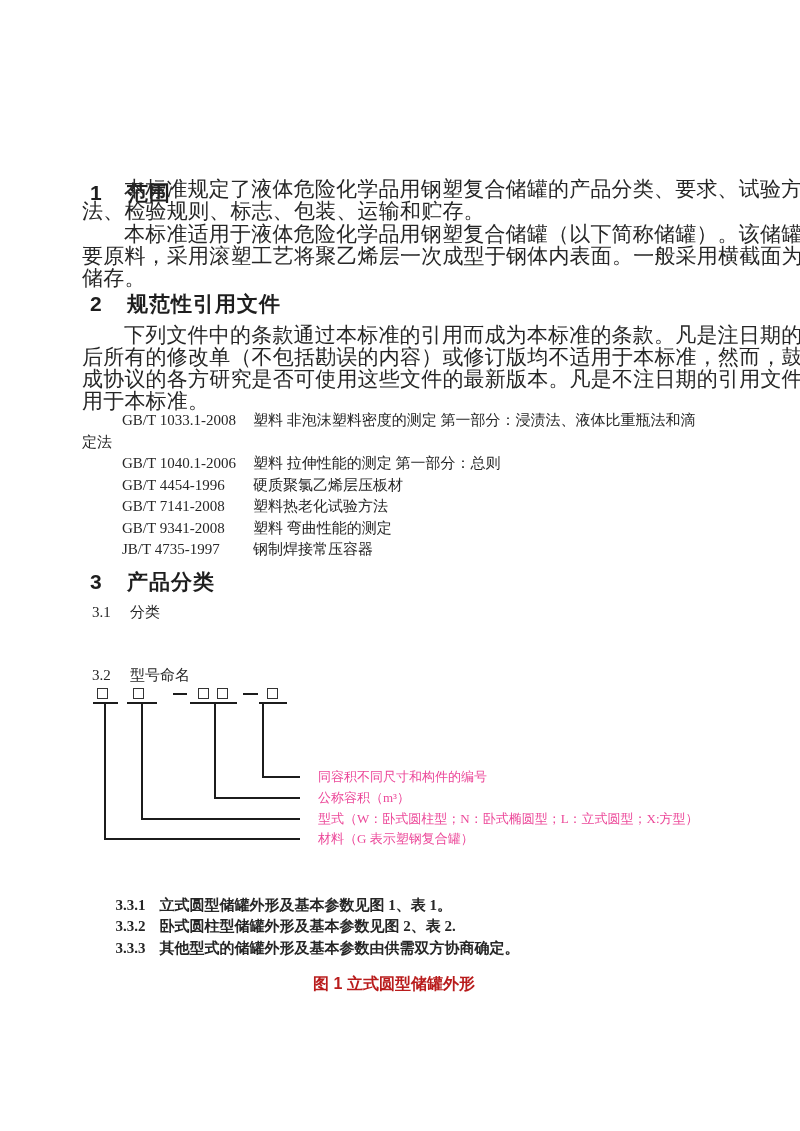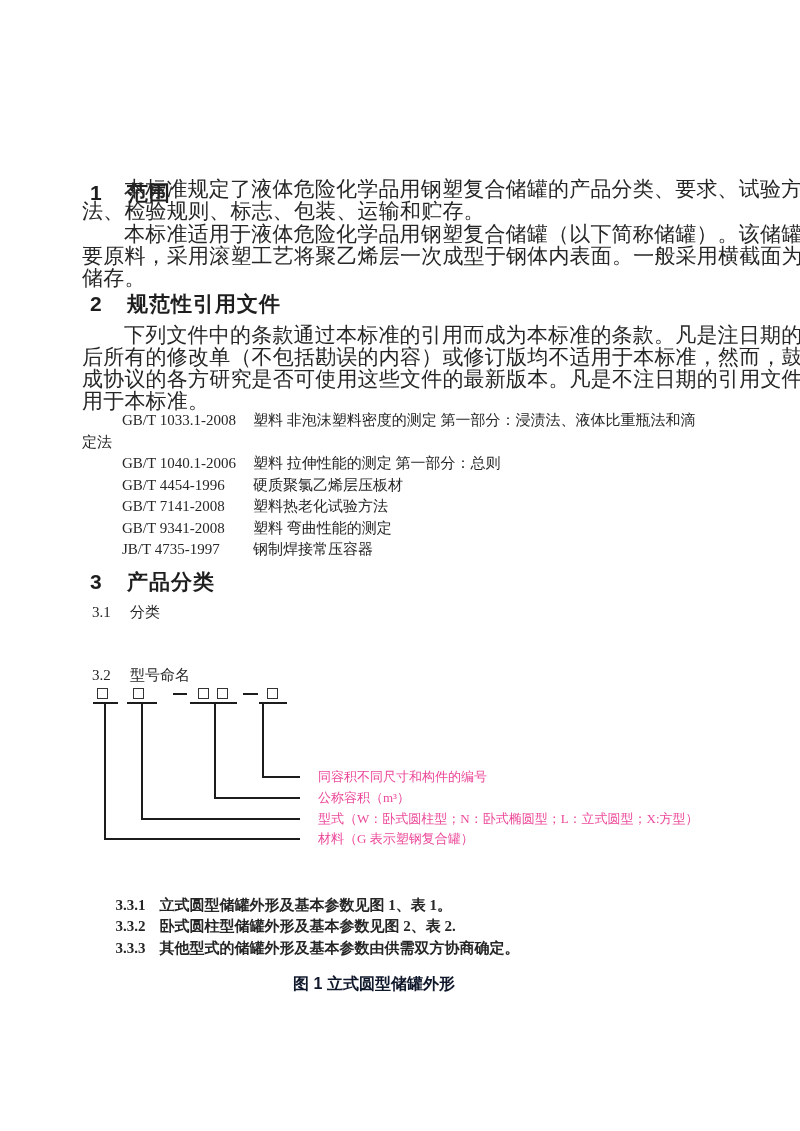--- a/index.html
+++ b/index.html
@@ -43,23 +43,23 @@
   .ref-cont{height:21.5px;line-height:21.5px;}
   .ref-code{display:inline-block;width:131px;}
   
   .dline{position:absolute;background:#1c1c1c;}
   .dbox{position:absolute;width:11px;height:11px;border:1.5px solid #333;box-sizing:border-box;background:#fff;}
   .dlabel{
     position:absolute;left:318px;
     font-size:13px;line-height:16px;white-space:nowrap;color:#ec4899;
   }
   .caption{
-    left:68px;width:612px;text-align:center;
+    left:88px;width:612px;text-align:center;
     font-family:"Liberation Sans","DejaVu Sans",sans-serif;
-    font-weight:bold;font-size:16px;line-height:22px;color:#0f172a;
+    font-weight:bold;font-size:16px;line-height:22px;color:#b91c1c;
   }
 </style>
 </head>
 <body>
 
 <div class="page">
 
   <div class="abs h-sec" style="top:150px;margin-top:32px;">
     <span class="h-num">1</span><span>范围</span>
   </div>

